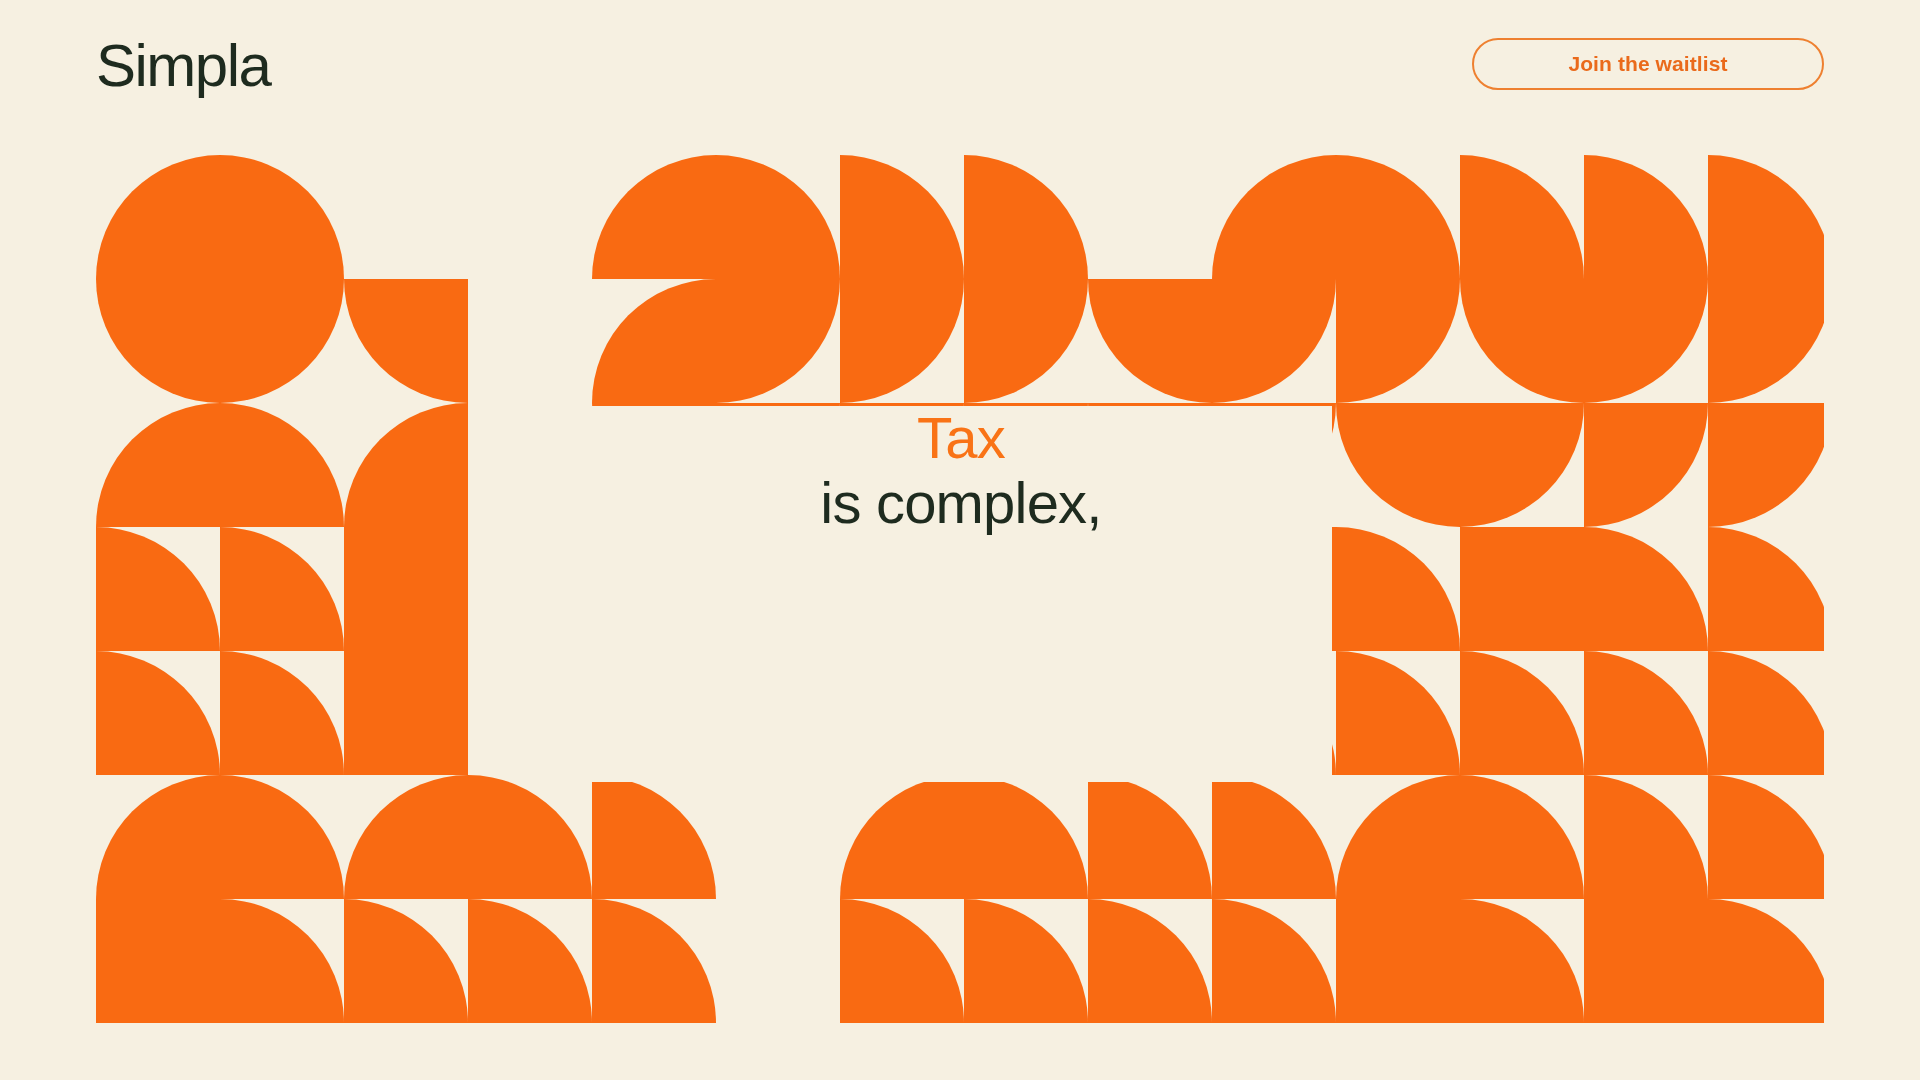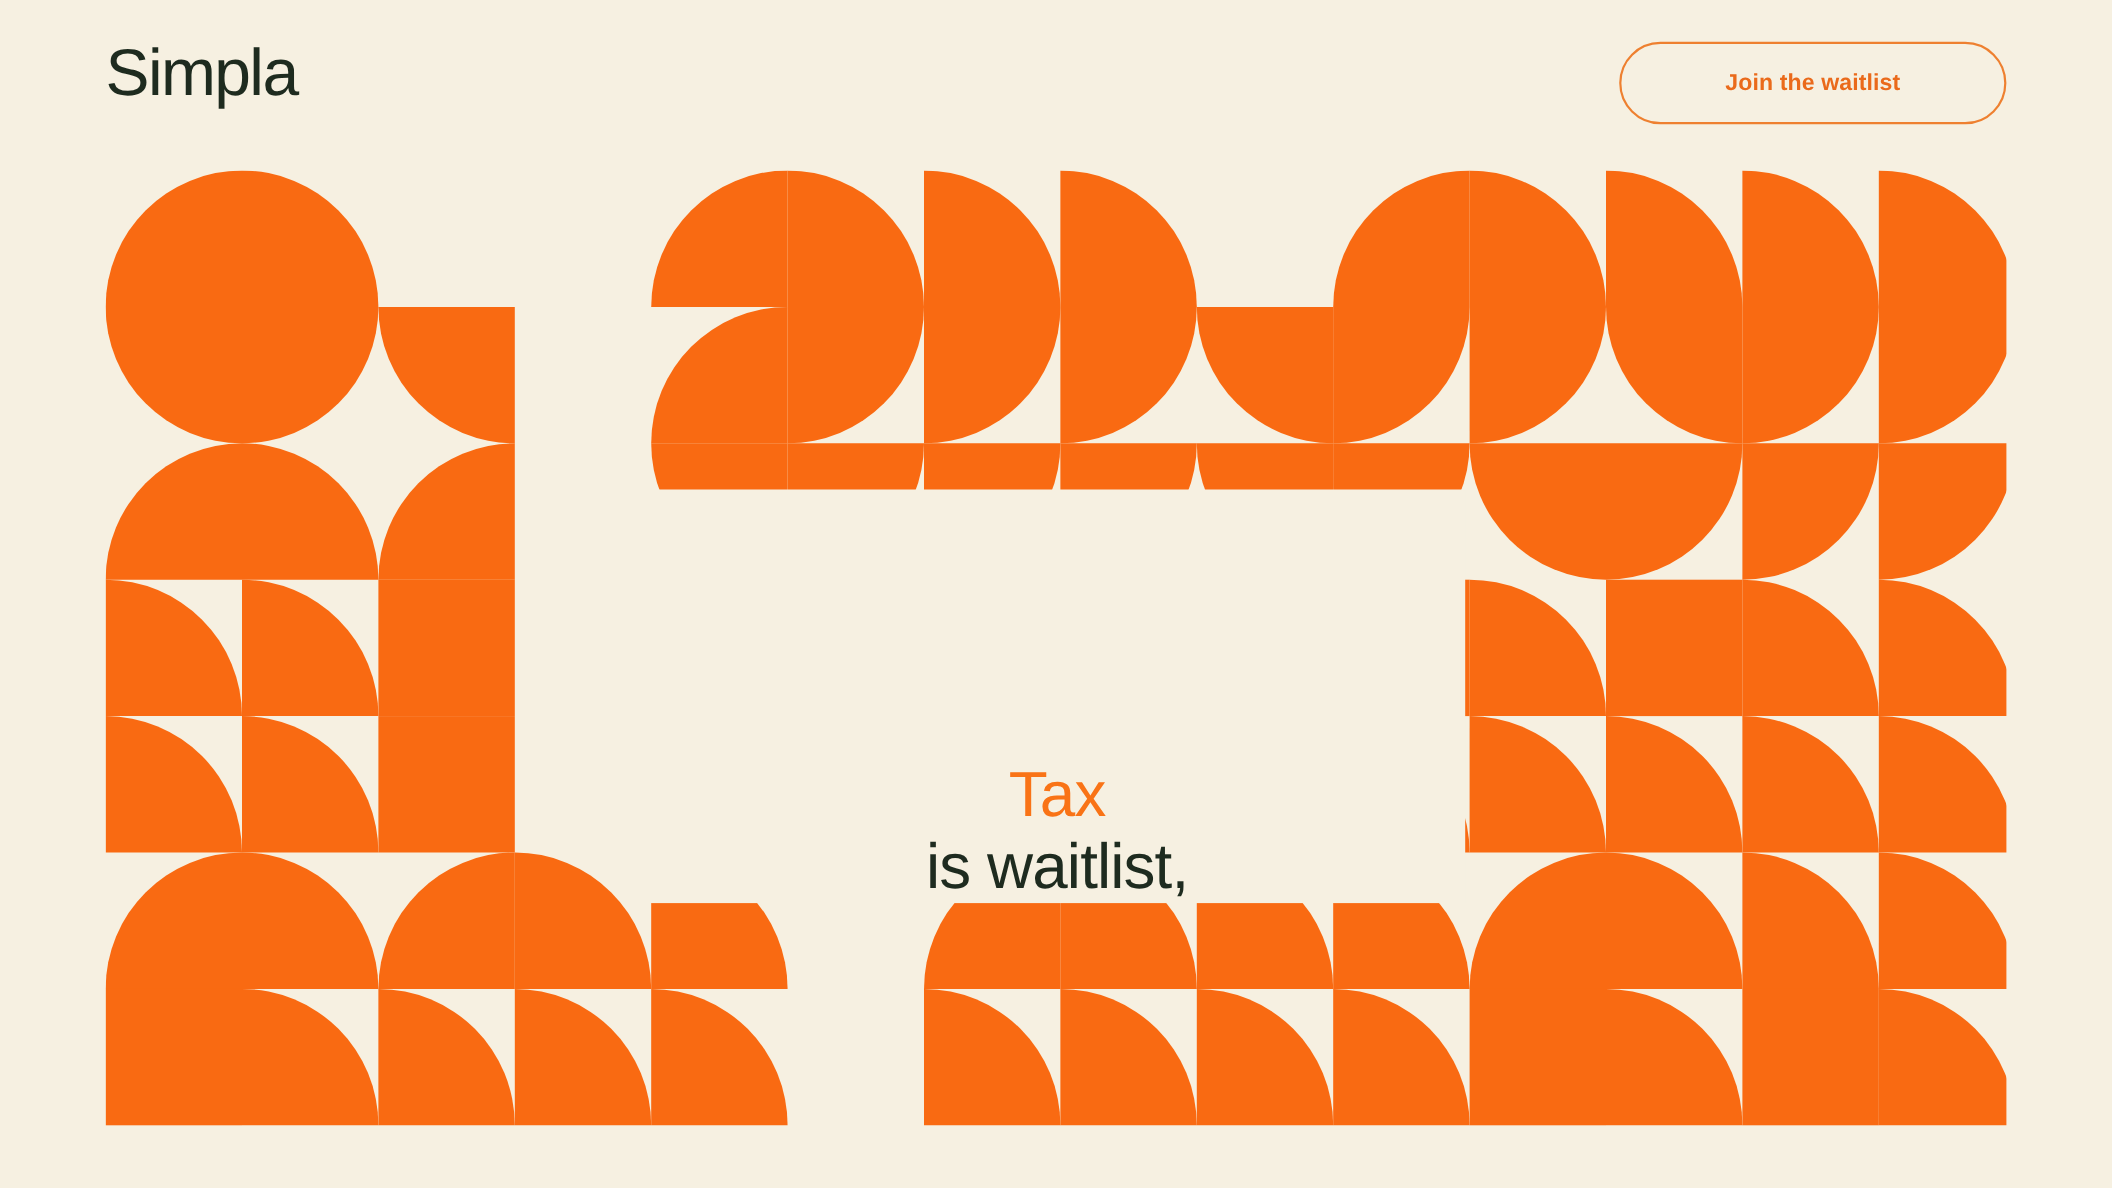--- a/index.html
+++ b/index.html
@@ -38,21 +38,21 @@
     font-weight: 500;
     letter-spacing: -1.5px;
     color: #1E2B1F;
     user-select: none;
   }
   #waitlist-button {
     position: absolute;
     right: 96px;
     top: 38px;
     width: 352px;
-    height: 75px;
+    height: 52px;
     border: 2px solid #EE8030;
     border-radius: 40px;
     background: transparent;
     color: #EA6A1B;
     font-family: "Liberation Sans", sans-serif;
     font-size: 21px;
     font-weight: bold;
     letter-spacing: 0.1px;
     cursor: pointer;
     padding: 0;
@@ -77,22 +77,21 @@
     position: absolute;
     left: 590px;
     top: 406px;
     width: 742px;
     height: 376px;
     background: #F6F0E1;
     z-index: 30;
     display: flex;
     flex-direction: column;
     align-items: center;
-    justify-content: flex-end;
-    margin-top: 39px;
+    justify-content: flex-start;
   }
   #hero-headline {
     text-align: center;
     color: #1E2B1F;
     font-size: 58px;
     line-height: 1.12;
     font-weight: 500;
     letter-spacing: -0.8px;
     margin: 0;
     user-select: none;
@@ -194,17 +193,17 @@
   <header id="site-header">
     <div id="brand-logo">Simpla</div>
     <button id="waitlist-button">
       <span>Join the waitlist</span>
     </button>
   </header>
 
   <section id="hero-card">
     <h1 id="hero-headline">
       <span class="hl-line accent">Tax</span>
-      <span class="hl-line">is waitlist,</span>
+      <span class="hl-line">is complex,</span>
     </h1>
   </section>
 
 </div>
 
 </body></html>

